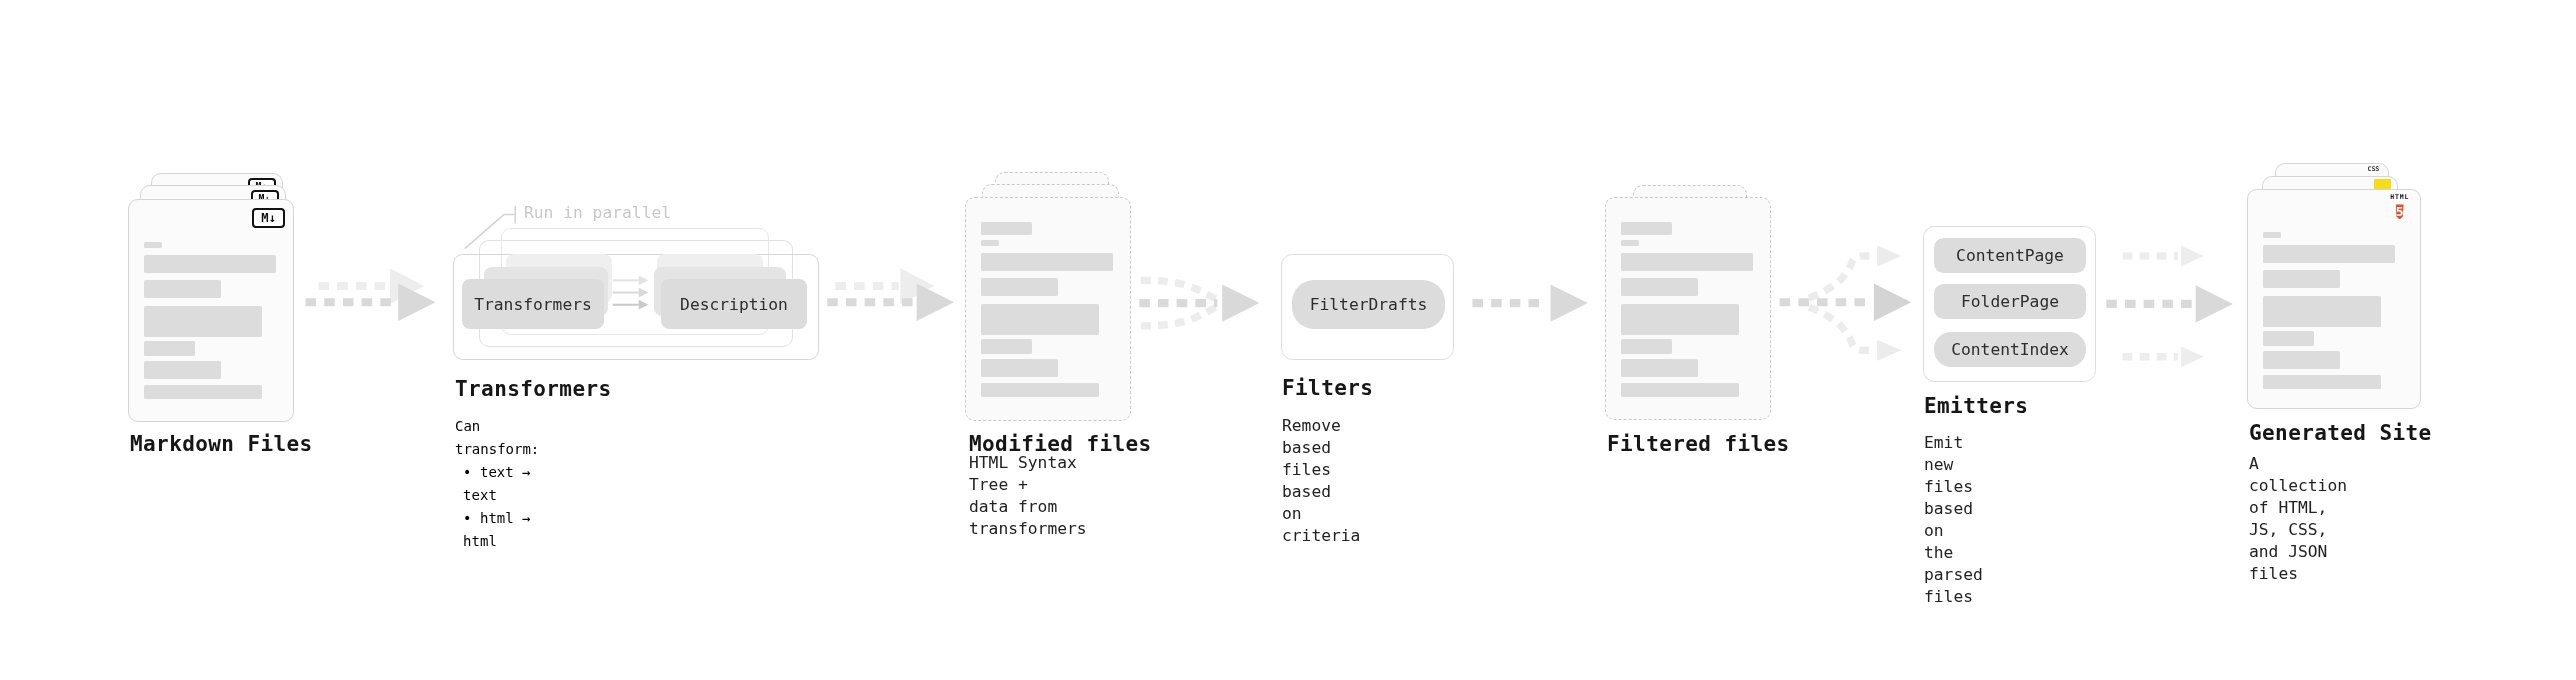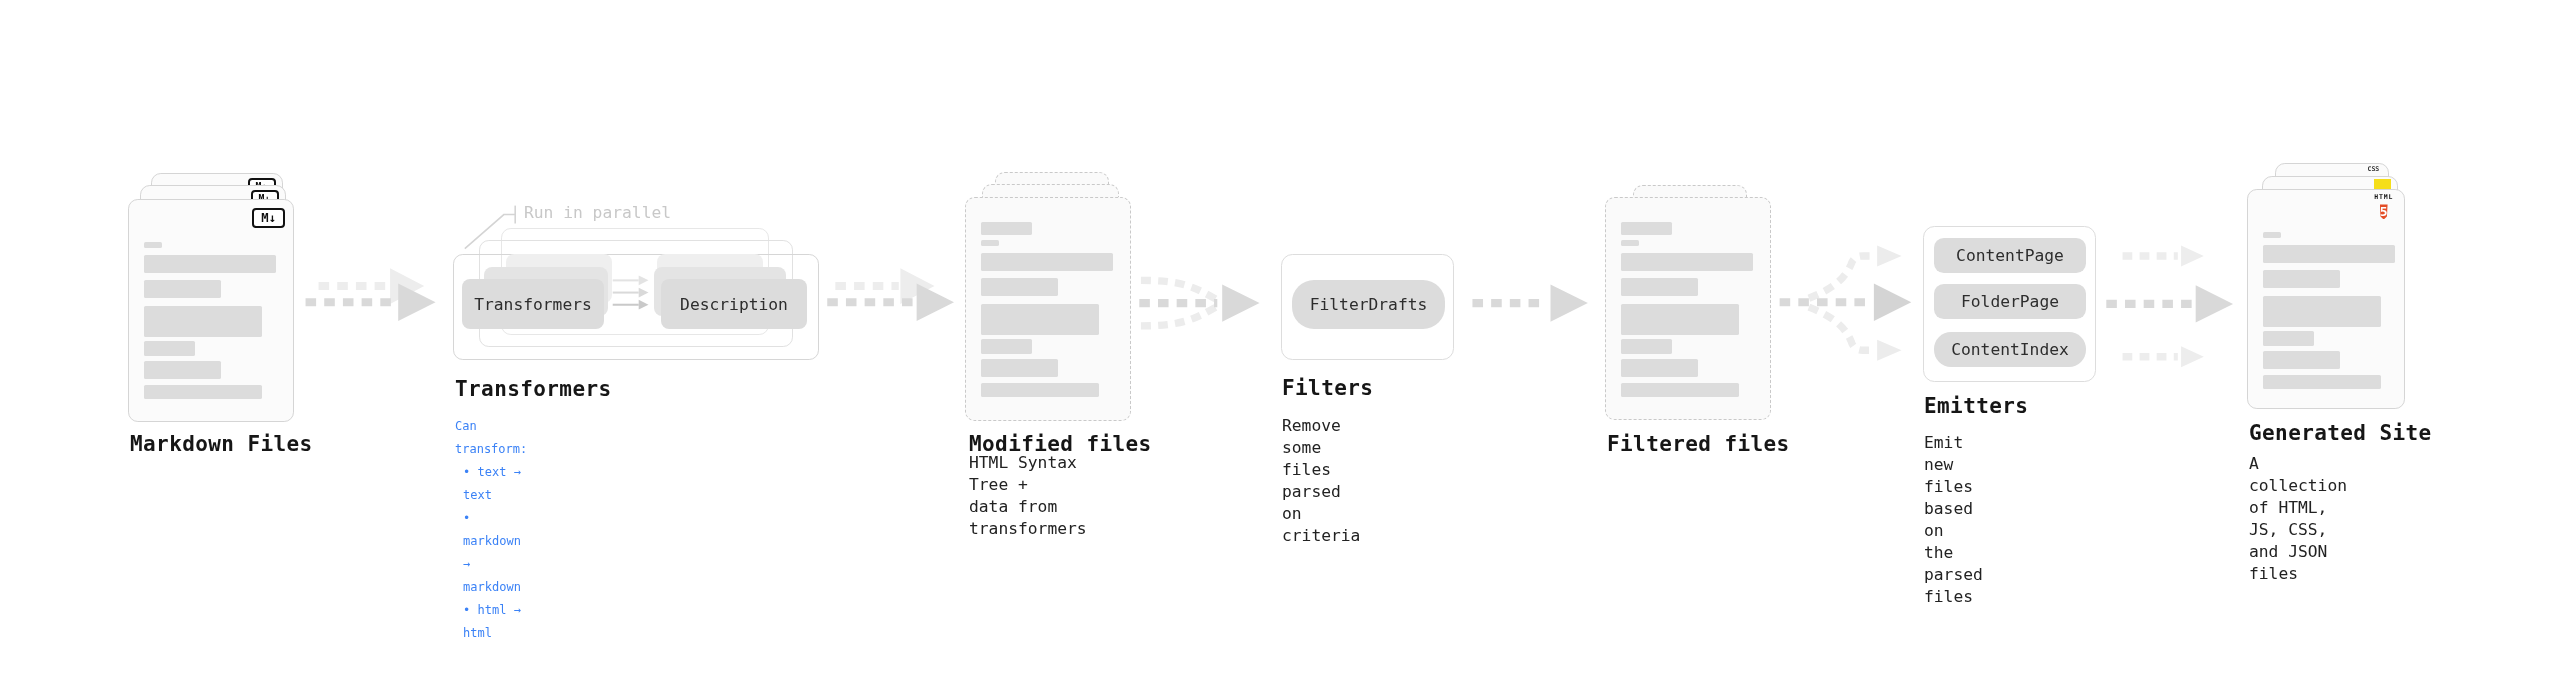--- a/index.html
+++ b/index.html
@@ -27,21 +27,21 @@
   .md-badge{
     position:absolute;display:flex;align-items:center;justify-content:center;
     background:#ffffff;border:2.4px solid #111;border-radius:4.1px;color:#111;
     font-weight:bold;box-sizing:border-box;
   }
   .md-badge.big{right:8.1px;top:8.1px;width:32.5px;height:19.5px;font-size:12.2px;}
   .md-badge.small{right:6.5px;top:4.1px;width:28px;height:16.3px;font-size:9.8px;border-width:2px;}
   
   .title{position:absolute;font-size:21px;font-weight:600;color:#161616;white-space:nowrap;letter-spacing:0.4px;}
   .desc{position:absolute;font-size:16.3px;line-height:22px;color:#222222;white-space:pre-line;}
-  .bullets{position:absolute;font-size:12px;line-height:23px;color:#3b82f6;}
+  .bullets{position:absolute;font-size:14px;line-height:23px;color:#000000;}
   .bullets .b{padding-left:8.1px;}
   
   .tfbox{position:absolute;border-radius:9.8px;box-sizing:border-box;background:transparent;}
   .tfbox.l1{border:1.6px solid #d6d6d6;}
   .tfbox.l2{border:1.6px solid #e1e1e1;}
   .tfbox.l3{border:1.6px solid #e7e7e7;}
   .note{position:absolute;font-size:16.3px;color:#c8c8c8;white-space:nowrap;}
   
   .pill{
     position:absolute;background:#dcdcdc;border-radius:8.1px;color:#2d2d2d;
@@ -170,21 +170,20 @@
     <div class="ghost g2" style="left:506px;top:254px;width:106px;height:49px;"></div>
     <div class="ghost g1" style="left:484px;top:267px;width:124px;height:49px;"></div>
     <div class="pill" style="left:462px;top:279px;width:142px;height:50px;">Transformers</div>
     <div class="ghost g2" style="left:657px;top:254px;width:106px;height:49px;"></div>
     <div class="ghost g1" style="left:654px;top:267px;width:132px;height:49px;"></div>
     <div class="pill" style="left:661px;top:279px;width:146px;height:50px;">Description</div>
     <div class="title" style="left:455px;top:377px;">Transformers</div>
     <div class="bullets" style="left:455px;top:415px;">
       <div>Can transform:</div>
       <div class="b">• text → text</div>
-      <div class="b">• markdown → markdown</div>
       <div class="b">• html → html</div>
     </div>
   </div>
 
   <div class="stage">
     <div class="card dashed" style="left:995px;top:172px;width:114px;height:37px;"></div>
     <div class="card dashed" style="left:982px;top:184px;width:137px;height:37px;"></div>
     <div class="card dashed skel" style="left:965px;top:197px;width:166px;height:224px;">
       <i></i>
         <i></i>
@@ -197,21 +196,21 @@
     </div>
     <div class="title" style="left:969px;top:432px;">Modified files</div>
     <div class="desc" style="left:969px;top:452px;">HTML Syntax Tree +
 data from transformers</div>
   </div>
 
   <div class="stage">
     <div class="frame" style="left:1281px;top:254px;width:173px;height:106px;"></div>
     <div class="pill" style="left:1292px;top:280px;width:153px;height:49px;border-radius:22px;">FilterDrafts</div>
     <div class="title" style="left:1282px;top:376px;">Filters</div>
-    <div class="desc" style="left:1282px;top:415px;">Remove some files parsed
+    <div class="desc" style="left:1282px;top:415px;">Remove based files based
 on criteria</div>
   </div>
 
   <div class="stage">
     <div class="card dashed" style="left:1633px;top:185px;width:114px;height:37px;"></div>
     <div class="card dashed skel" style="left:1605px;top:197px;width:166px;height:223px;">
       <i></i>
         <i></i>
         <i></i>
         <i></i>
@@ -236,21 +235,21 @@
   <div class="stage">
     <div class="card" style="left:2275px;top:163px;width:114px;height:89px;">
       <span class="css-badge">
         <span class="t">CSS</span>
         <span class="bar"></span>
       </span>
     </div>
     <div class="card" style="left:2262px;top:176px;width:136px;height:89px;">
       <span class="js-badge"></span>
     </div>
-    <div class="card skel" style="left:2247px;top:189px;width:158px;height:220px;">
+    <div class="card skel" style="left:2247px;top:189px;width:174px;height:220px;">
       <span class="html5">
         <span class="t">HTML</span>
         <span class="shield">5</span>
       </span>
       <i></i>
         <i></i>
         <i></i>
         <i></i>
         <i></i>
         <i></i>

